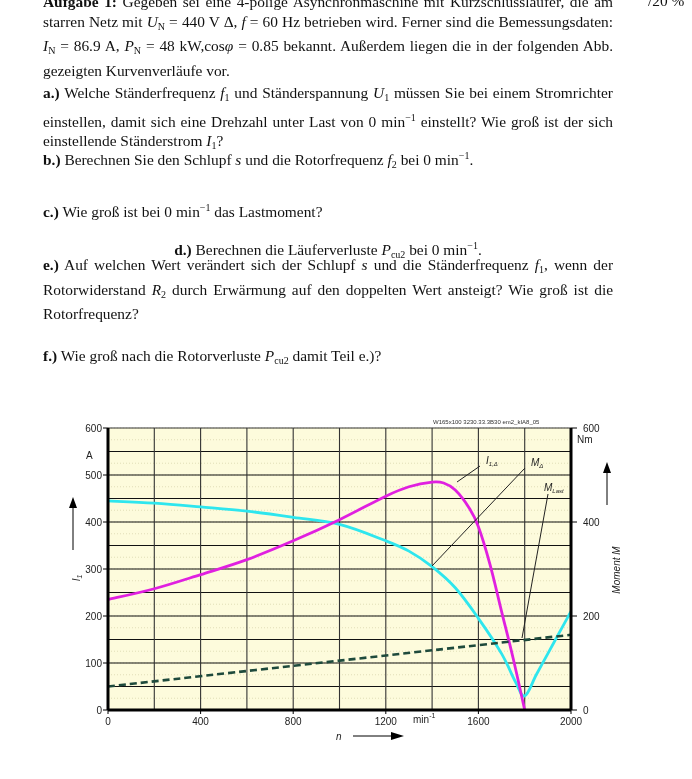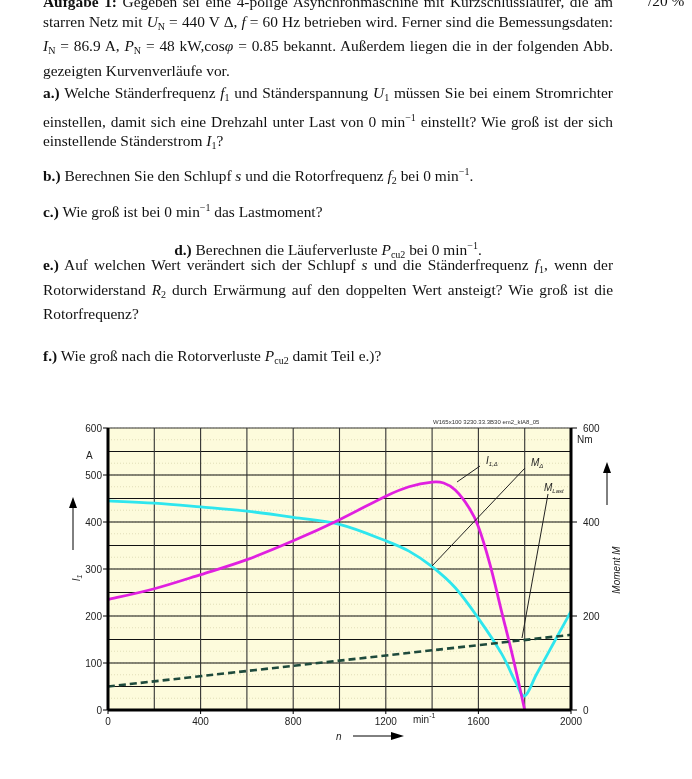--- a/index.html
+++ b/index.html
@@ -3,21 +3,21 @@
 <meta charset="utf-8">
 <style>
   html, body { margin: 0; padding: 0; background: #ffffff; }
   body { width: 692px; height: 779px; position: relative; overflow: hidden;
          font-family: "Liberation Serif", serif; color: #111; }
   .txt { position: absolute; left: 43px; width: 570px; font-size: 15.4px; line-height: 19.5px; }
   .txt b { font-weight: bold; }
   .pct { position: absolute; left: 648px; top: -8px; font-size: 15.4px; }
   #head { top: -8px; text-align: justify; }
   #qa { top: 83px; text-align: justify; }
-  #qb { top: 162px; }
+  #qb { top: 146px; }
   #qc { top: 198px; }
   #qd { top: 236px; text-align: center; }
   #qe { top: 255px; text-align: justify; }
   #qf { top: 346px; }
   sub { font-size: 10px; vertical-align: -3px; }
   sup { font-size: 10px; vertical-align: 6px; }
   i { font-style: italic; }
   svg#chart { position: absolute; left: 0; top: 400px; }
   .ax { font-family: "Liberation Sans", sans-serif; font-size: 10px; fill: #222; }
   .small { font-family: "Liberation Sans", sans-serif; font-size: 6px; fill: #333; }

